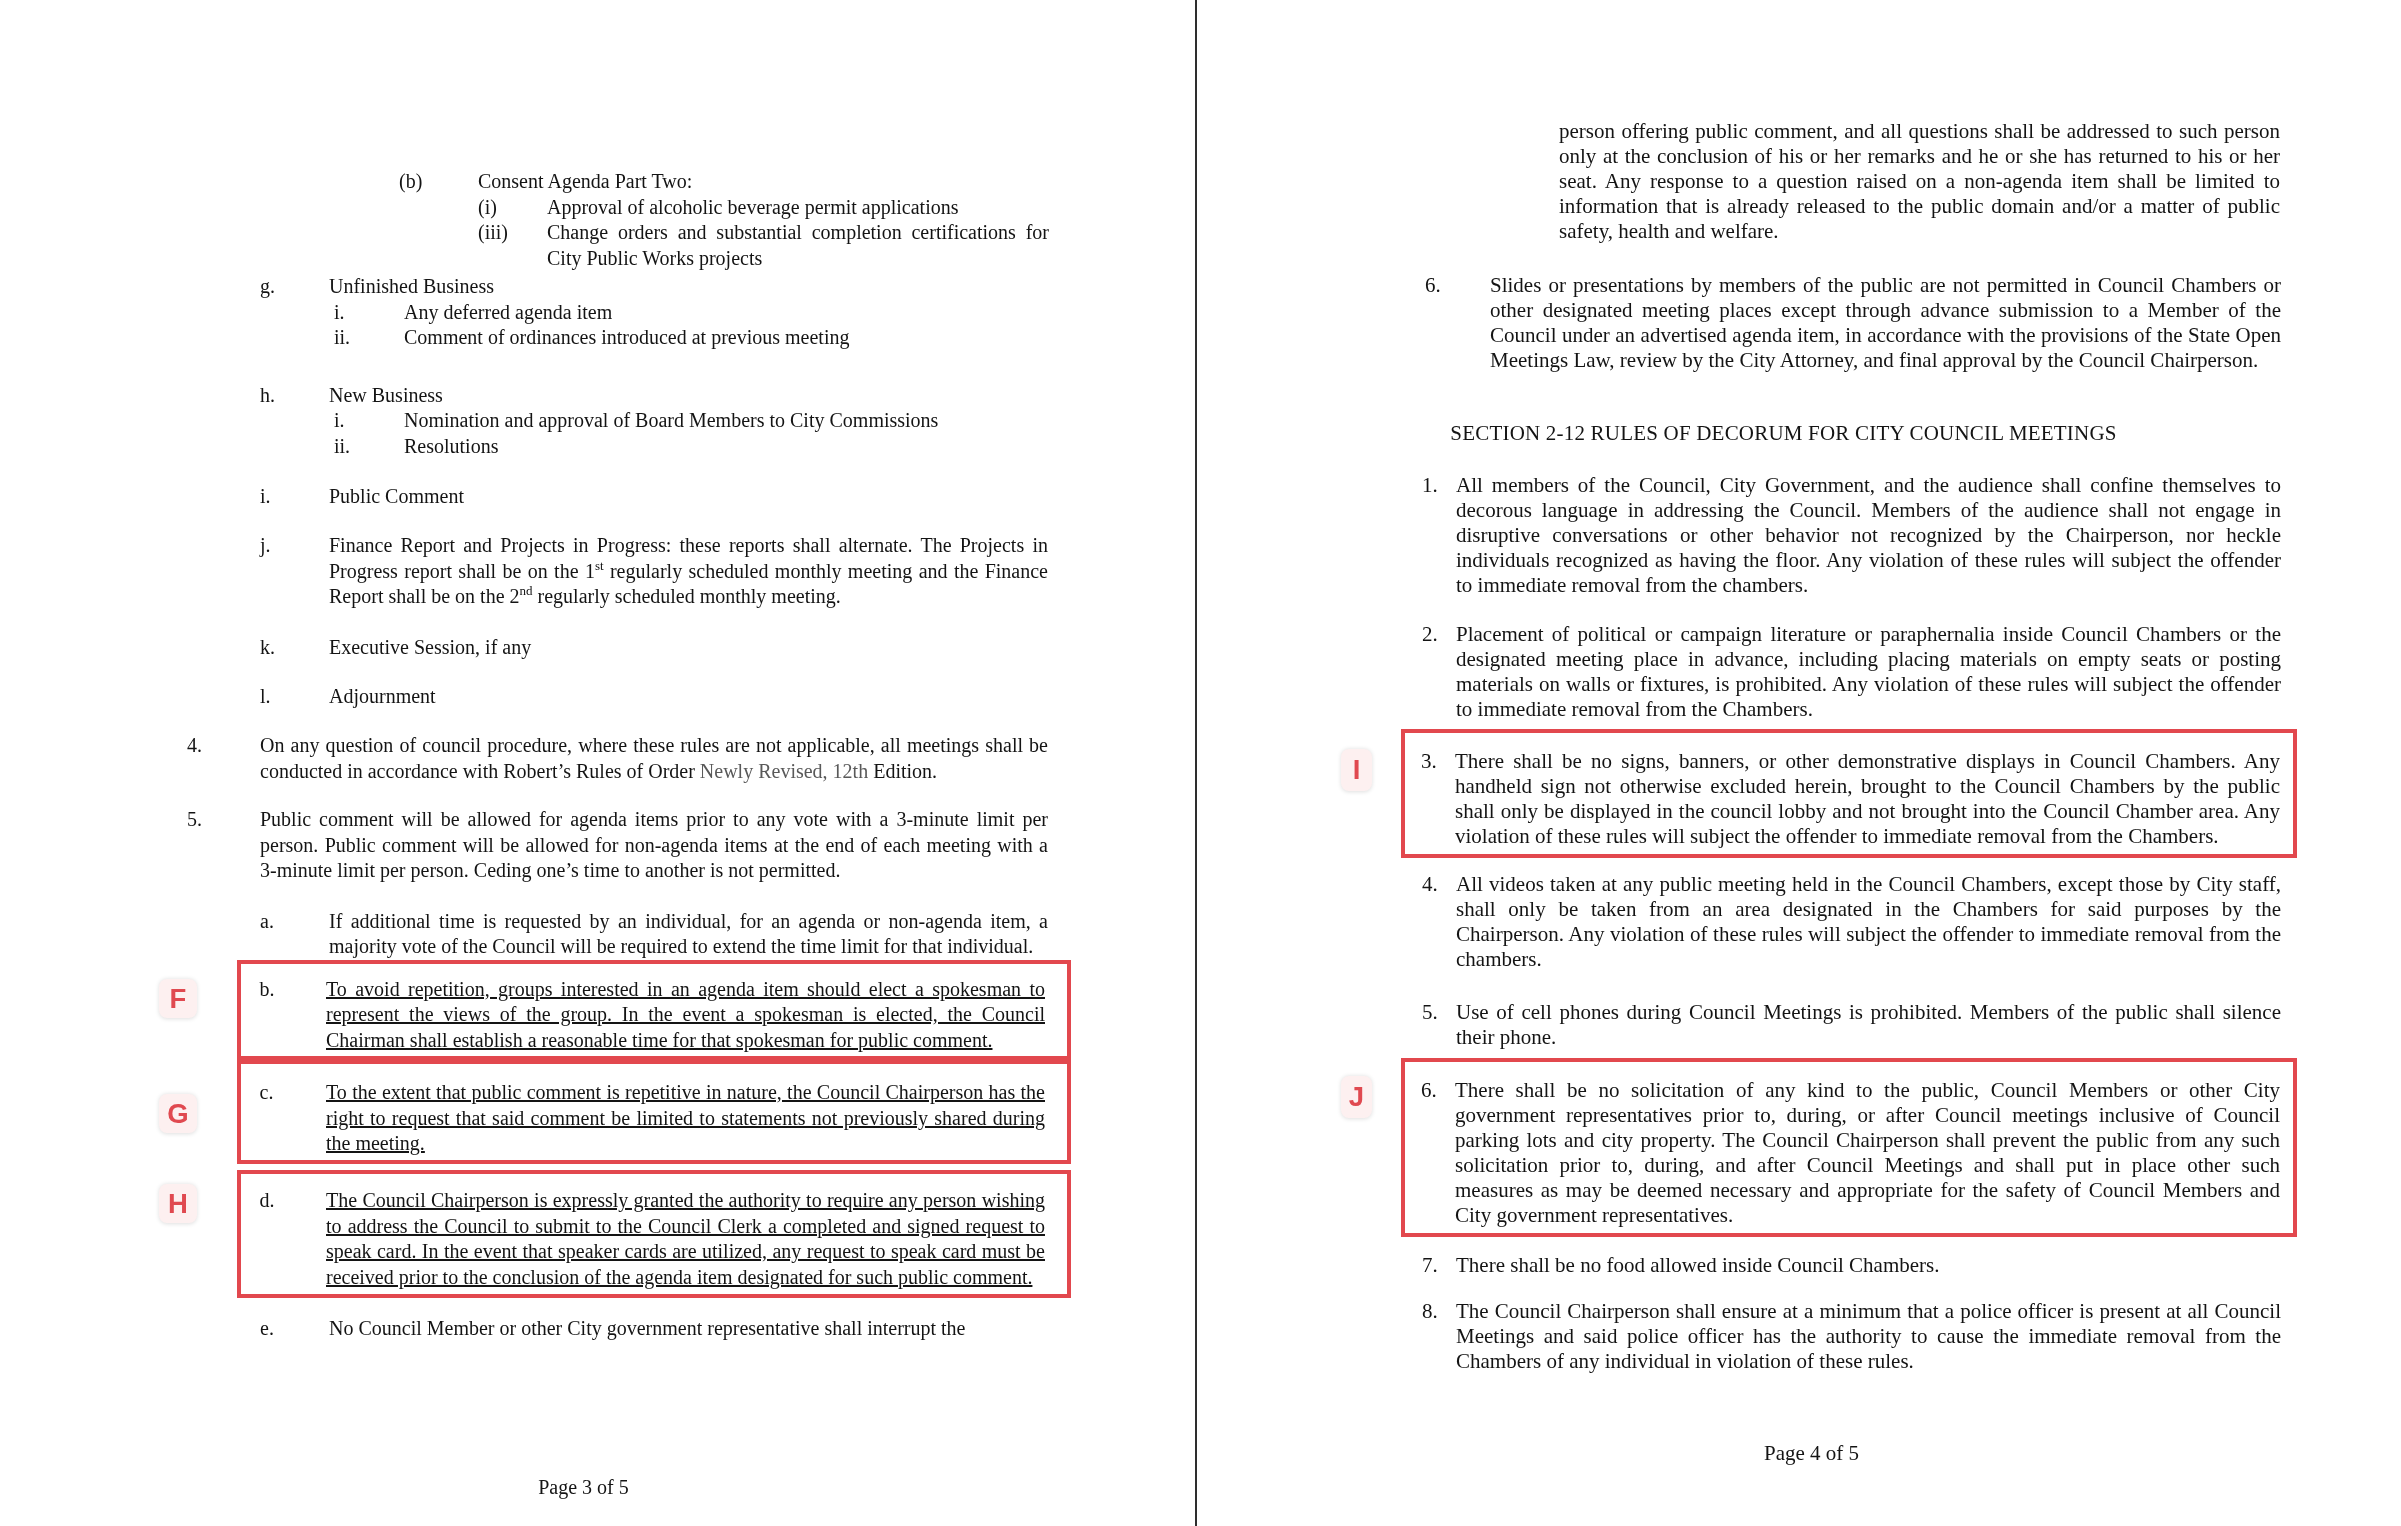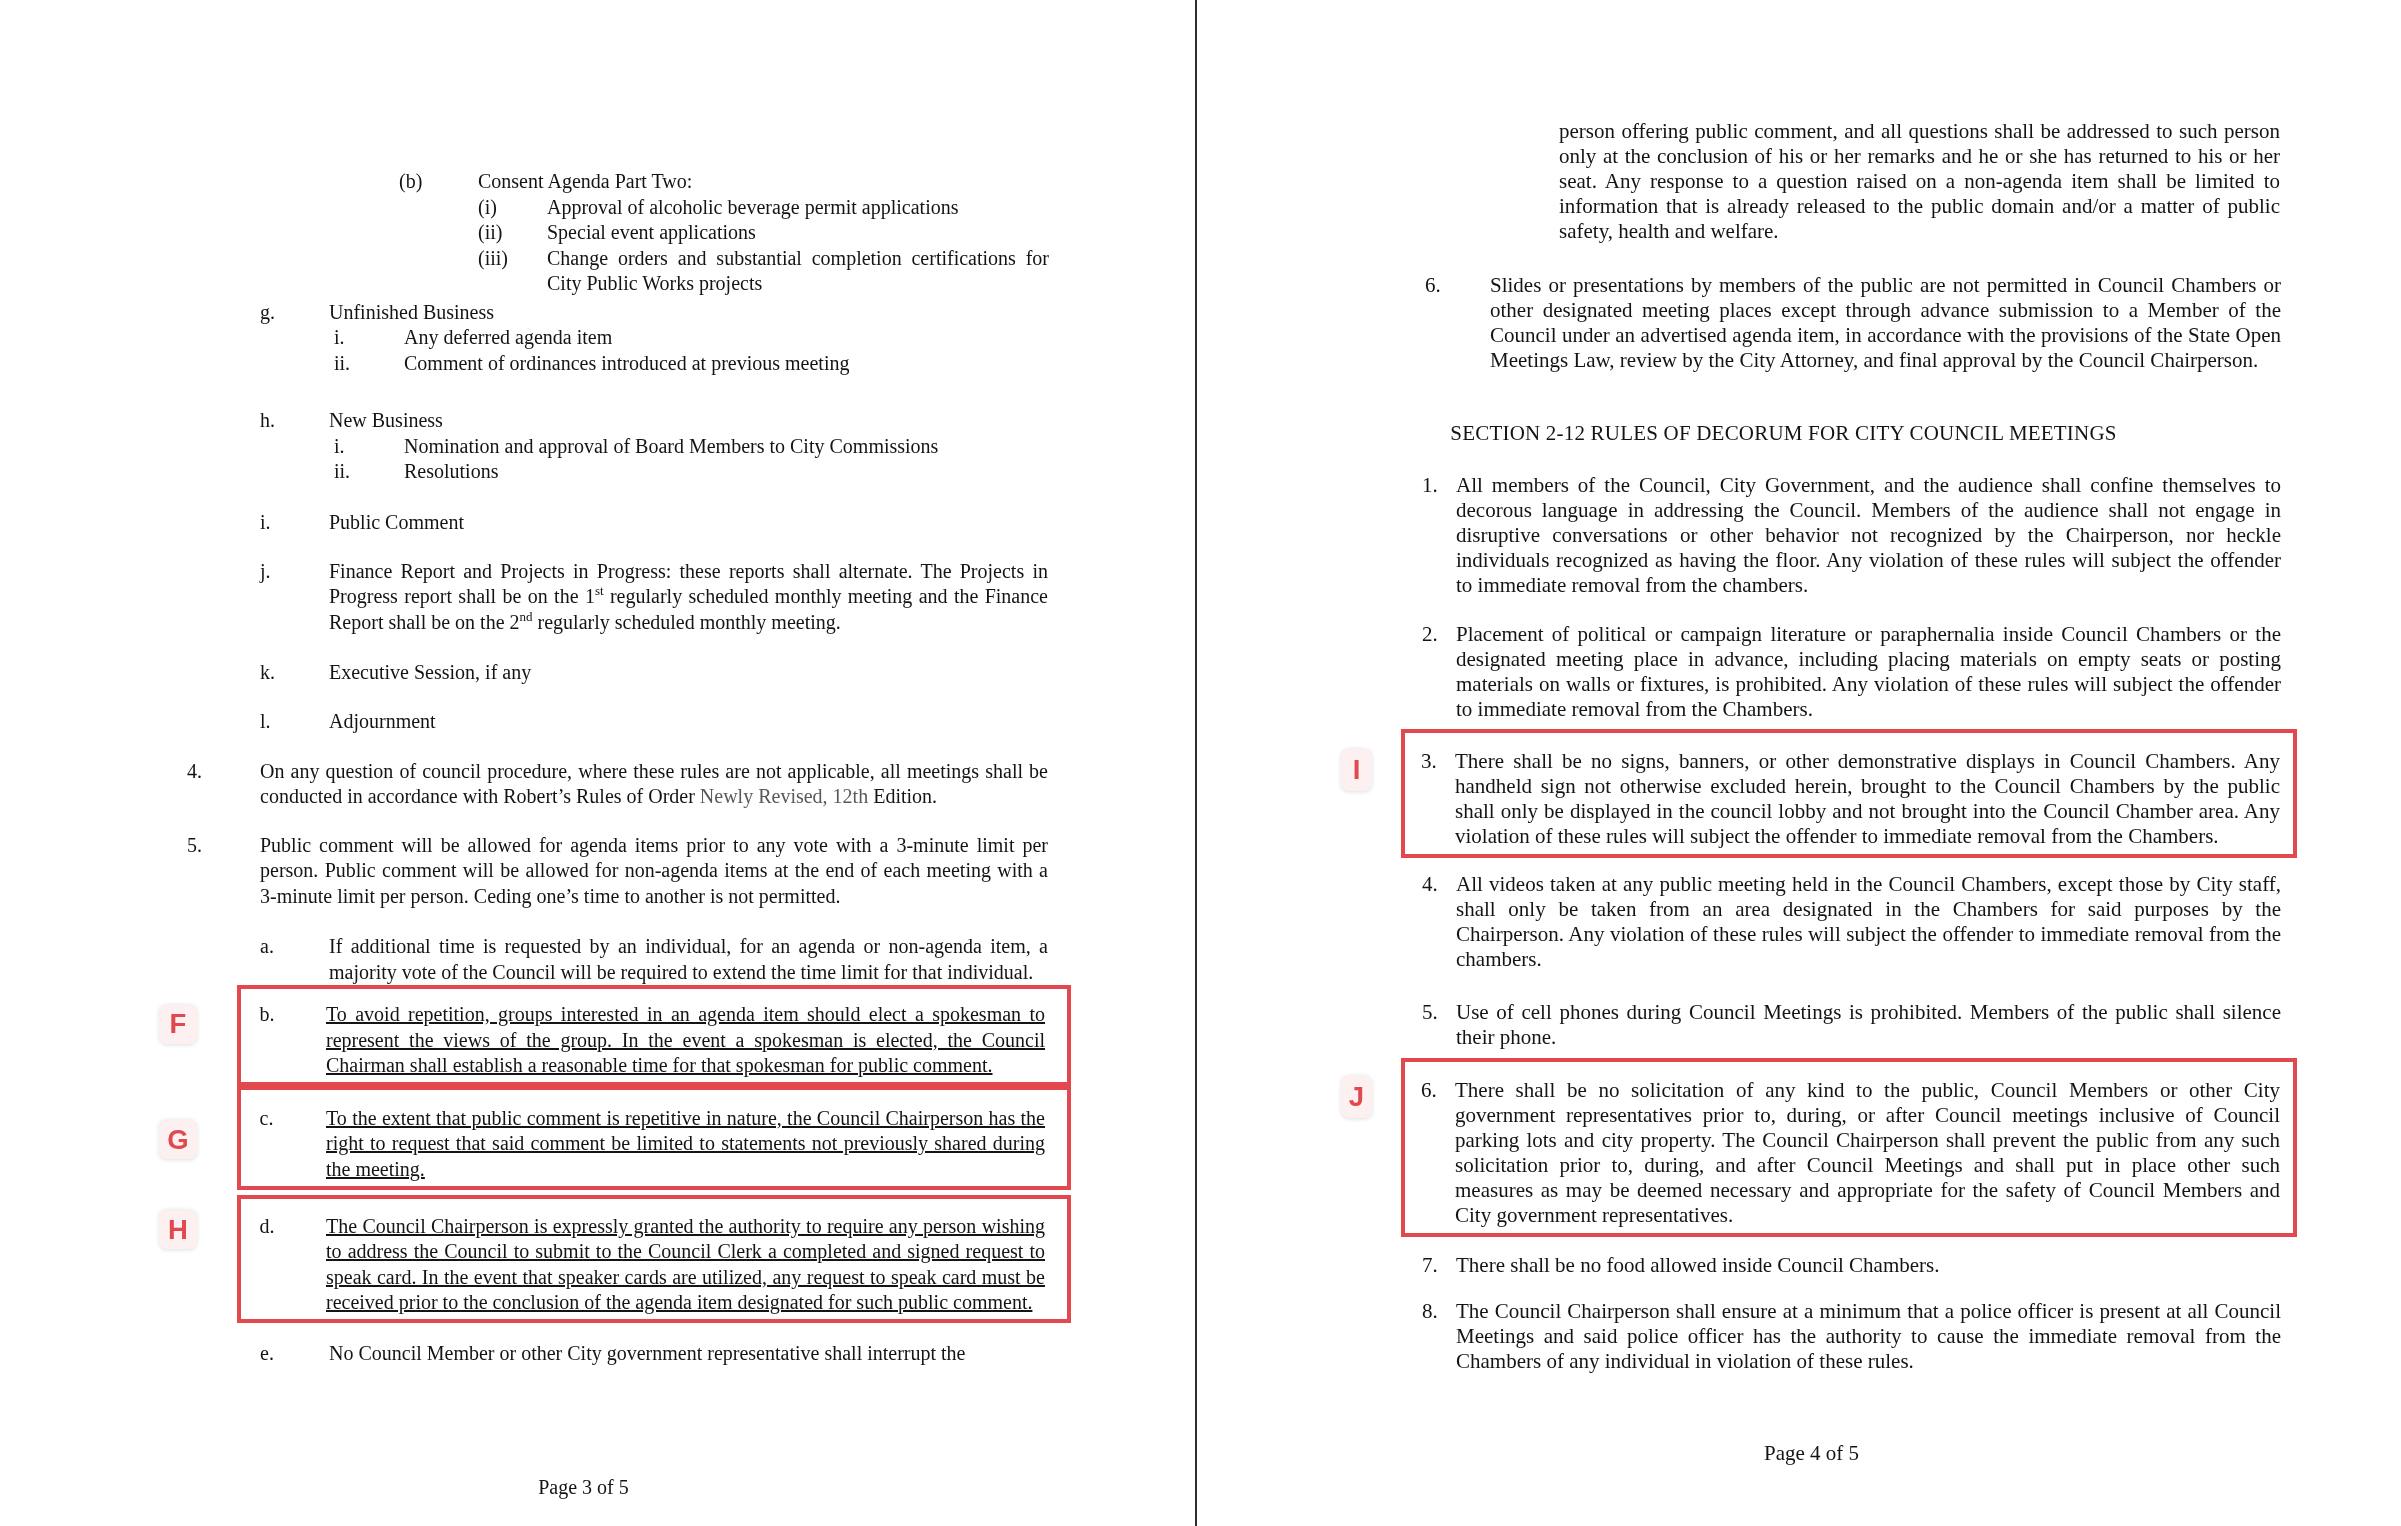--- a/index.html
+++ b/index.html
@@ -74,24 +74,20 @@
 
   <div class="row l-pb">
     <span class="marker">(b)</span>
     <span class="txt">Consent Agenda Part Two:</span>
   </div>
   <div class="row l-pi">
     <span class="marker">(i)</span>
     <span class="txt">Approval of alcoholic beverage permit applications</span>
   </div>
   <div class="row l-pi">
-    <span class="marker">(ii)</span>
-    <span class="txt">Special event applications</span>
-  </div>
-  <div class="row l-pi">
     <span class="marker">(iii)</span>
     <span class="txt">Change orders and substantial completion certifications for City Public Works projects</span>
   </div>
 
   <div class="row l-letter gap-a">
     <span class="marker">g.</span>
     <span class="txt">Unfinished Business</span>
   </div>
   <div class="row l-roman">
     <span class="marker">i.</span>

